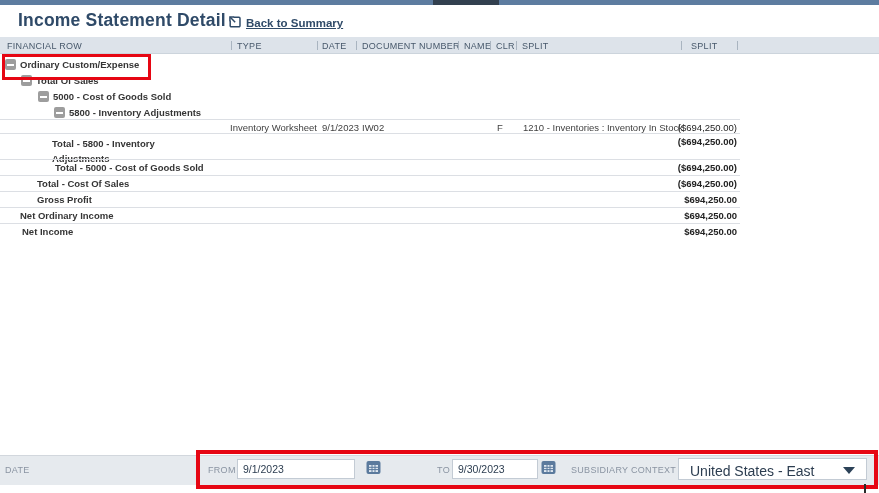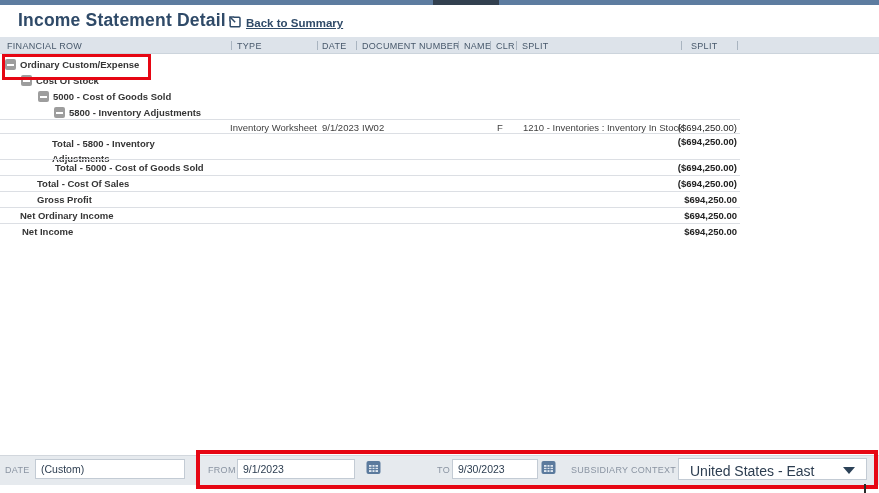--- a/index.html
+++ b/index.html
@@ -84,21 +84,21 @@
   <div class="pipe" style="left:516px"></div>
   <span class="col-label" style="left:522px">SPLIT</span>
   <div class="pipe" style="left:681px"></div>
   <span class="col-label" style="left:691px">SPLIT</span>
   <div class="pipe" style="left:737px"></div>
 
   <div class="tree-icon" style="left:5px;top:59px"></div>
   <span class="tree-label" style="left:20px;top:59px">Ordinary Custom/Expense</span>
 
   <div class="tree-icon" style="left:21px;top:75px"></div>
-  <span class="tree-label" style="left:36px;top:75px">Cost Of Stock</span>
+  <span class="tree-label" style="left:36px;top:75px">Total Of Sales</span>
 
   <div class="tree-icon" style="left:38px;top:91px"></div>
   <span class="tree-label" style="left:53px;top:91px">5000 - Cost of Goods Sold</span>
 
   <div class="tree-icon" style="left:54px;top:107px"></div>
   <span class="tree-label" style="left:69px;top:107px">5800 - Inventory Adjustments</span>
 
   <div class="sep" style="top:119px"></div>
   <div>
     <span class="detail-cell" style="left:230px;top:122px">Inventory Worksheet</span>
@@ -129,21 +129,20 @@
 
   <span class="total-label" style="left:20px;top:210px">Net Ordinary Income</span>
   <span class="amount bold" style="top:210px">$694,250.00</span>
   <div class="sep" style="top:223px"></div>
 
   <span class="total-label" style="left:22px;top:226px">Net Income</span>
   <span class="amount bold" style="top:226px">$694,250.00</span>
 
   <div class="footer"></div>
   <span class="f-label" style="left:5px;top:465px">DATE</span>
-  <input class="f-input" style="left: 35px; top: 459px; width: 138px;" value="(Custom)">
 
   <span class="f-label" style="left:208px;top:465px">FROM</span>
   <input class="f-input" style="left: 237px; top: 459px; width: 106px;" value="9/1/2023">
   <div class="cal-icon" style="left:366px;top:460px">
     <svg width="15" height="15" viewBox="0 0 15 15">
       <rect x="0.5" y="1" width="14" height="13" rx="2" fill="#5b7a9d"></rect>
       <rect x="3" y="5" width="9" height="7" fill="#dfe7ef"></rect>
       <path d="M3 7.3 H12 M3 9.6 H12 M6 5 V12 M9 5 V12" stroke="#5b7a9d" stroke-width="1"></path>
     </svg>
   </div>

